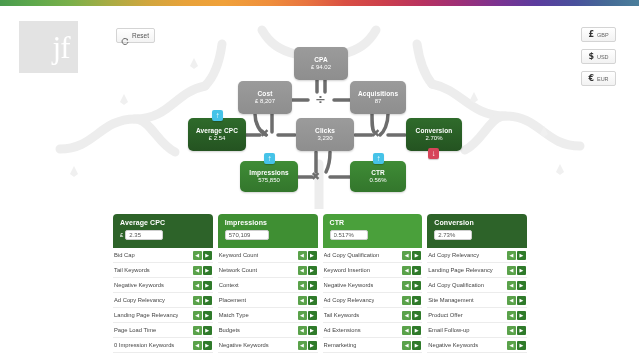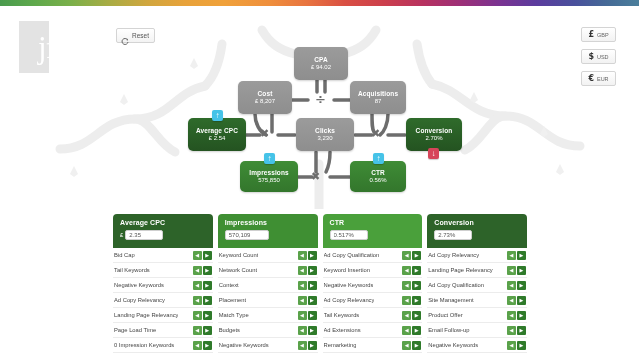--- a/index.html
+++ b/index.html
@@ -36,21 +36,21 @@
   }
   .rainbow-fade {
     position: absolute; top: 6px; left: 0; width: 639px; height: 7px;
     background: linear-gradient(to bottom, rgba(255,255,255,0.55), rgba(255,255,255,1));
     pointer-events: none;
   }
 
   
   .logo {
     position: absolute; left: 19px; top: 21px;
-    width: 30px; height: 52px;
+    width: 59px; height: 52px;
     background: #e3e3e3;
     display: flex; align-items: center; justify-content: center; padding-left: 25px;
   }
   .logo-text {
     color: #ffffff; font-size: 31px; line-height: 1;
     font-family: "Liberation Serif", serif;
     letter-spacing: -1px;
     font-weight: 400;
   }
 

